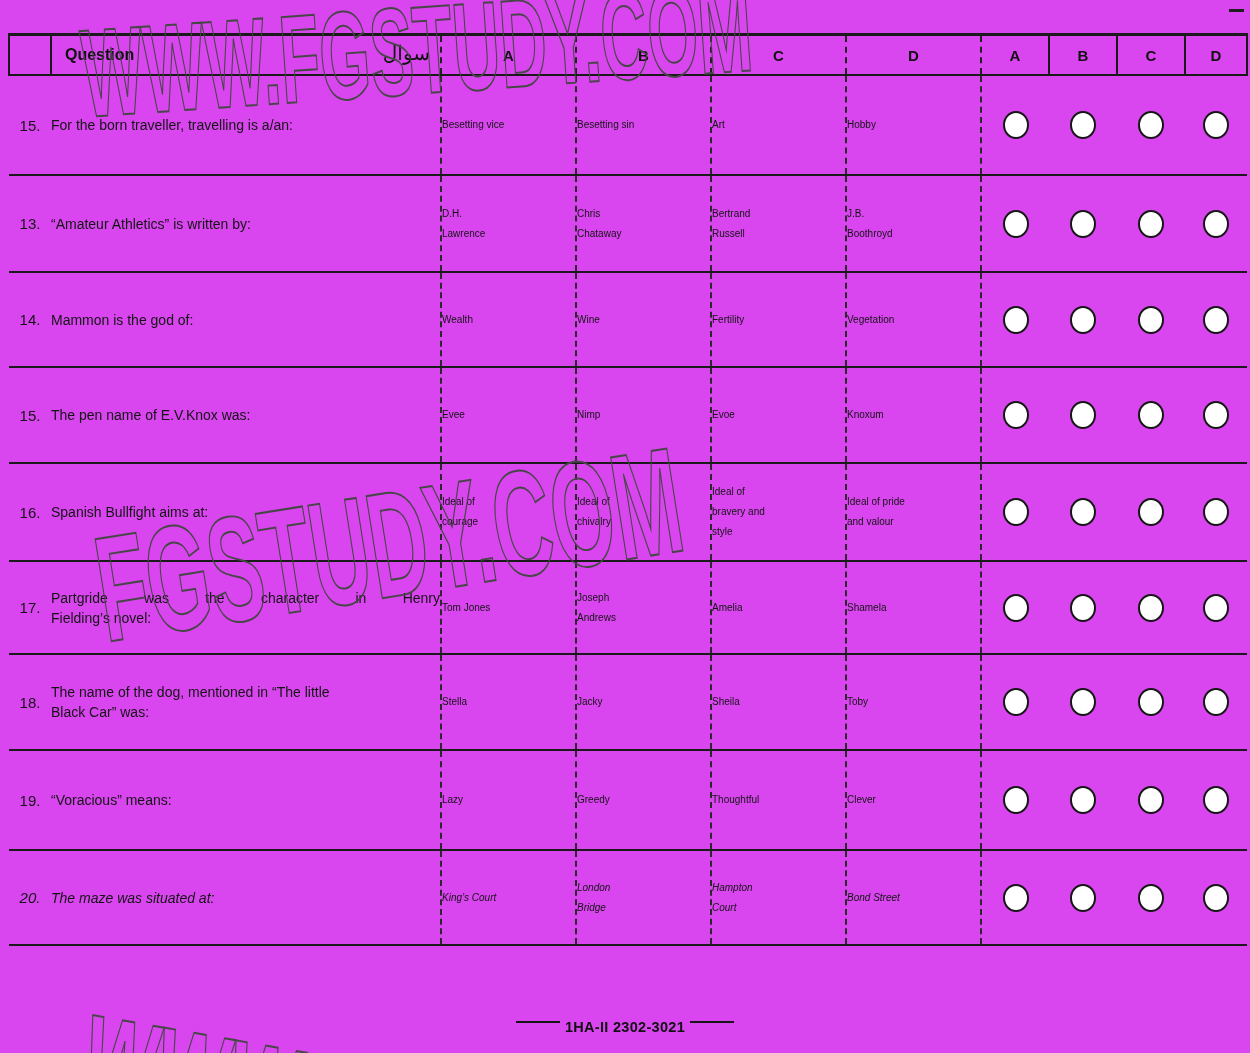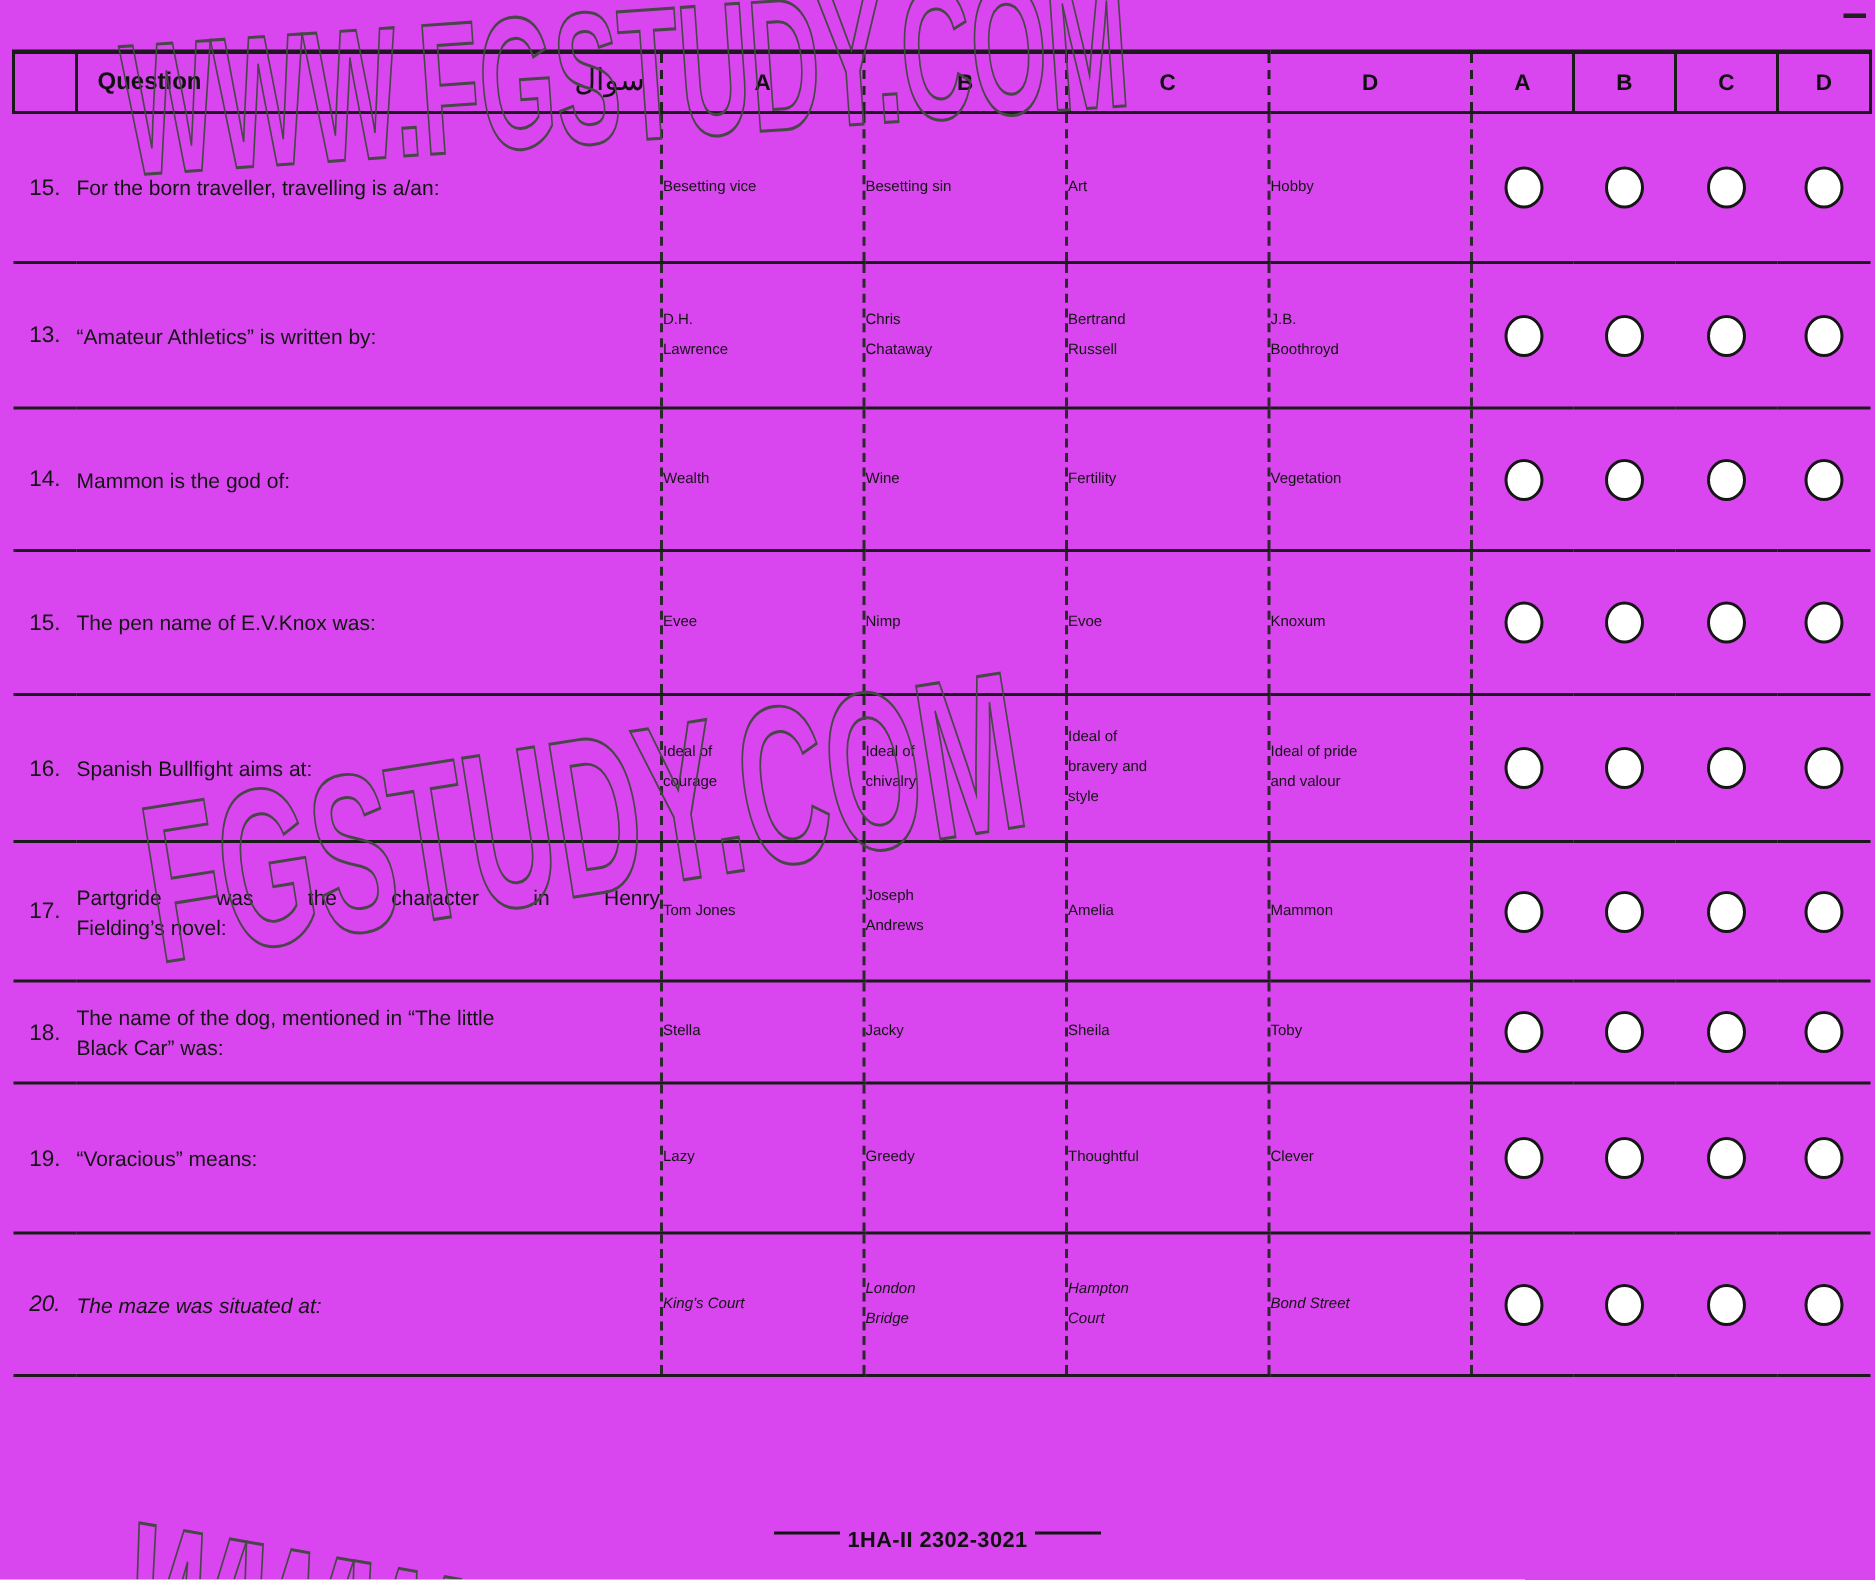--- a/index.html
+++ b/index.html
@@ -208,35 +208,35 @@
         <tr style="height: 93px;">
           <td class="c-num">17.</td>
           <td class="c-q">
             <div class="q-line stretch">Partgride was the character in Henry</div>
             <div class="q-line">Fielding’s novel:</div>
           </td>
           <td class="c-opt">Tom Jones</td>
           <td class="c-opt">Joseph
 Andrews</td>
           <td class="c-opt">Amelia</td>
-          <td class="c-opt">Mammon</td>
-          <td class="c-bub">
-            <div class="bubble"></div>
-          </td>
-          <td class="c-bub">
-            <div class="bubble"></div>
-          </td>
-          <td class="c-bub">
-            <div class="bubble"></div>
-          </td>
-          <td class="c-bub">
-            <div class="bubble"></div>
-          </td>
-        </tr>
-        <tr style="height: 68px;">
+          <td class="c-opt">Shamela</td>
+          <td class="c-bub">
+            <div class="bubble"></div>
+          </td>
+          <td class="c-bub">
+            <div class="bubble"></div>
+          </td>
+          <td class="c-bub">
+            <div class="bubble"></div>
+          </td>
+          <td class="c-bub">
+            <div class="bubble"></div>
+          </td>
+        </tr>
+        <tr style="height: 96px;">
           <td class="c-num">18.</td>
           <td class="c-q">
             <div class="q-text">The name of the dog, mentioned in “The little
 Black Car” was:</div>
           </td>
           <td class="c-opt">Stella</td>
           <td class="c-opt">Jacky</td>
           <td class="c-opt">Sheila</td>
           <td class="c-opt">Toby</td>
           <td class="c-bub">

